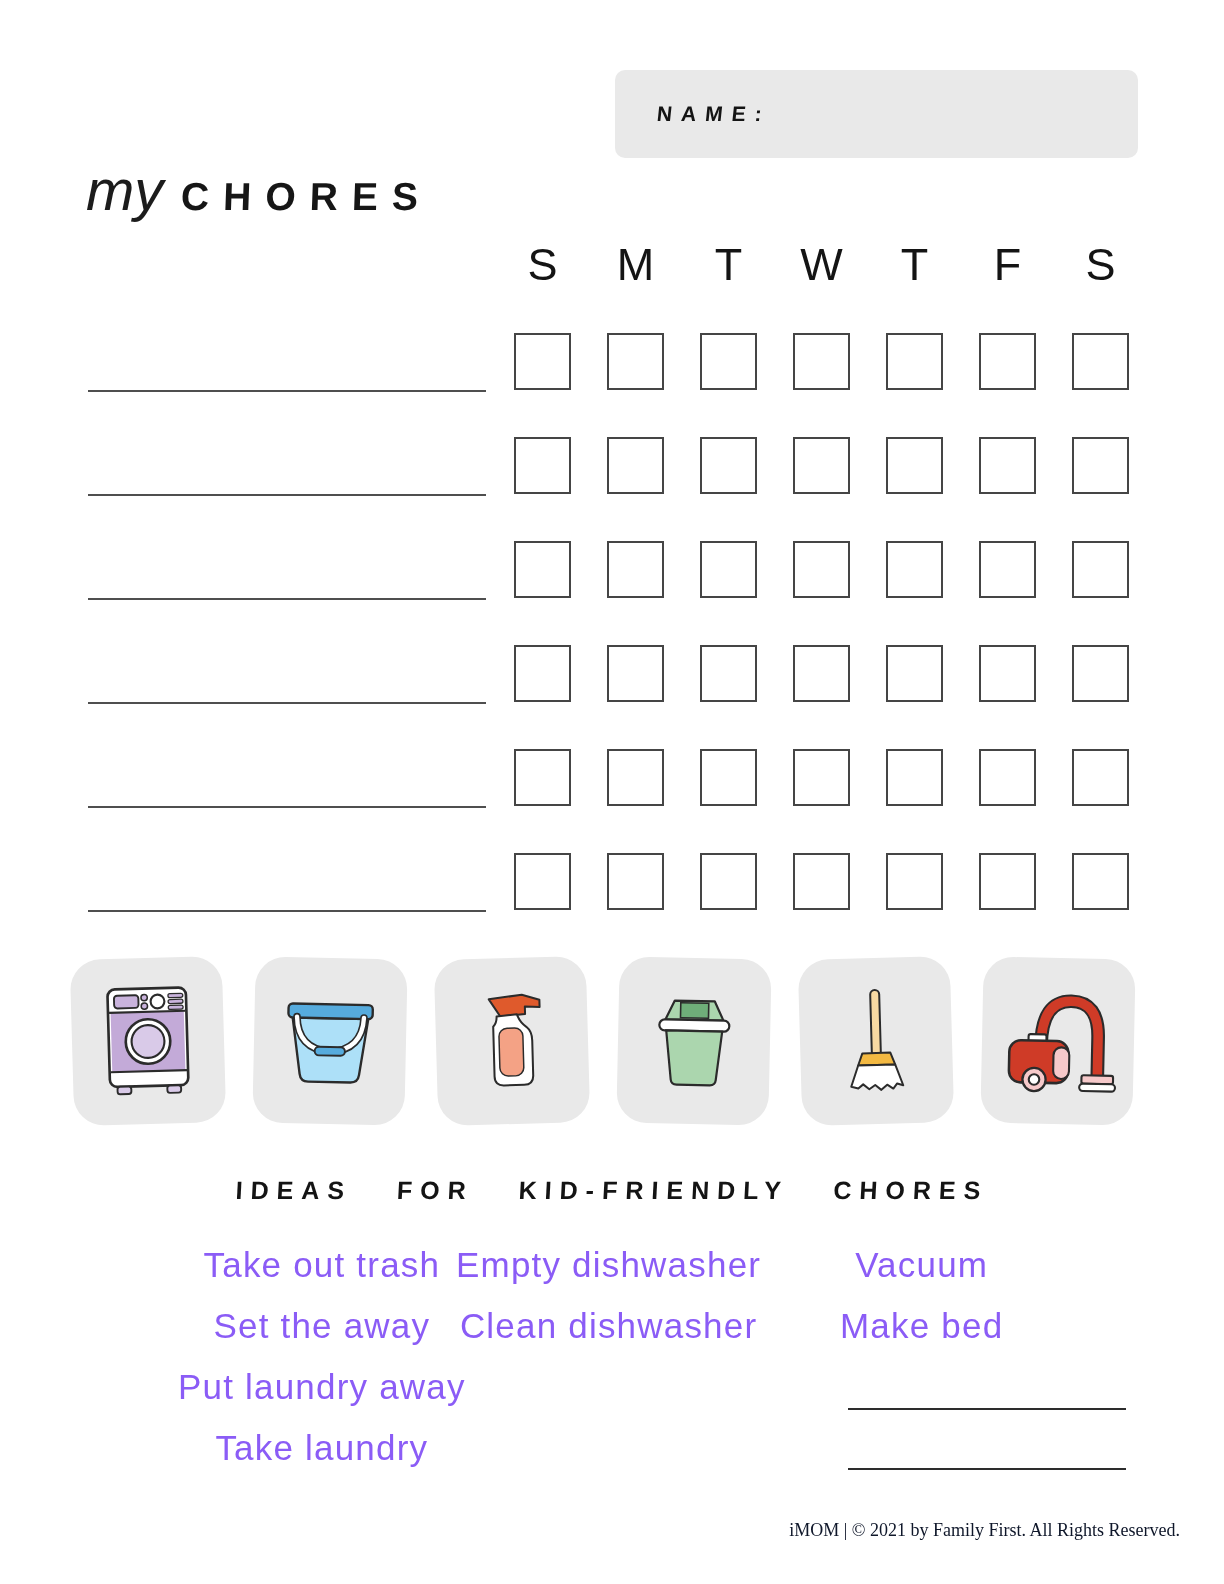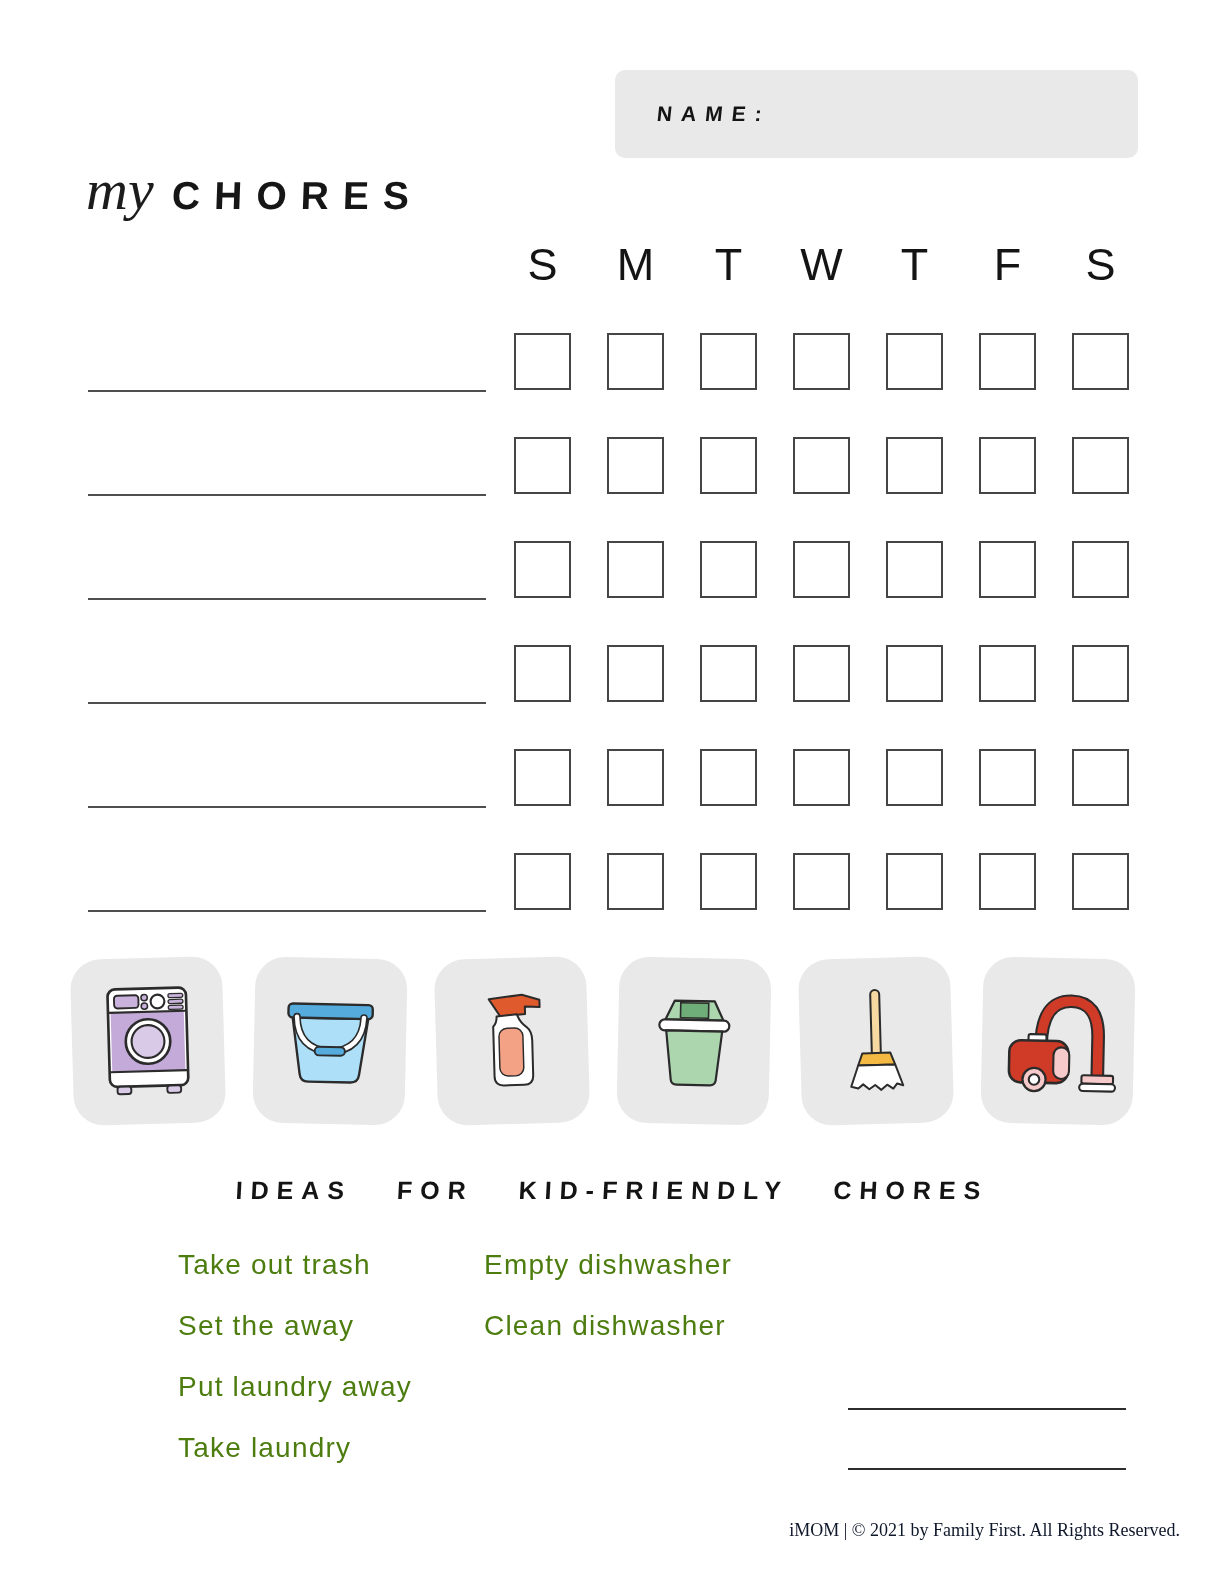--- a/index.html
+++ b/index.html
@@ -15,21 +15,21 @@
     display:flex;align-items:center;box-sizing:border-box;padding-left:42px;
   }
   .name-label{
     font-size:21px;letter-spacing:9px;color:#141414;font-weight:600;
     transform:skewX(-6deg);
   }
 
   
   .title{position:absolute;left:86px;top:158px;display:flex;align-items:baseline;}
   .title-script{
-    font-family:Liberation Serif, serif;font-style:italic;font-size:58px;
+    font-family:Liberation Sans, sans-serif;font-style:italic;font-size:58px;
     color:#1c1c1c;line-height:1.1;
   }
   .title-main{
     font-size:39px;font-weight:700;letter-spacing:14px;color:#161616;
     margin-left:18px;transform:skewX(-2deg);
   }
 
   
   .day-row{
     position:absolute;left:514px;top:242px;
@@ -57,23 +57,23 @@
   }
   .icon-card:nth-child(odd){transform:rotate(-1.6deg);}
   .icon-card:nth-child(even){transform:rotate(1.2deg);}
 
   
   .ideas-heading{
     position:absolute;left:0;top:1176px;width:1224px;text-align:center;
     font-size:25px;font-weight:700;letter-spacing:8px;word-spacing:30px;
     color:#141414;transform:skewX(-3deg);
   }
-  .ideas-col{position:absolute;top:1248px;font-size:28px;color:#4d7c0f;letter-spacing:1.2px;}
+  .ideas-col{position:absolute;top:1248px;font-size:35px;color:#8b5cf6;letter-spacing:1.2px;text-align:center;}
   .ideas-col .item{line-height:34px;margin-bottom:27px;}
-  .col-1{left:178px;} .col-2{left:484px;} .col-3{left:840px;}
+  .col-1{left:178px;} .col-2{left:456px;} .col-3{left:840px;}
   .custom-line{
     position:absolute;left:848px;width:278px;height:0;
     border-top:2px solid #2d2d2d;
   }
 
   
   .footer{
     position:absolute;right:44px;top:1520px;
     font-family:"Liberation Serif",serif;font-size:18px;color:#0f172a;
   }
@@ -233,19 +233,23 @@
   <div class="ideas-col col-1">
     <div class="item">Take out trash</div>
     <div class="item">Set the away</div>
     <div class="item">Put laundry away</div>
     <div class="item">Take laundry</div>
   </div>
   <div class="ideas-col col-2">
     <div class="item">Empty dishwasher</div>
     <div class="item">Clean dishwasher</div>
   </div>
+  <div class="ideas-col col-3">
+    <div class="item">Vacuum</div>
+    <div class="item">Make bed</div>
+  </div>
 
   <div class="custom-line" style="top:1408px"></div>
   <div class="custom-line" style="top:1468px"></div>
 
   <div class="footer">iMOM | © 2021 by Family First. All Rights Reserved.</div>
 
 </div>
 
 </body></html>

